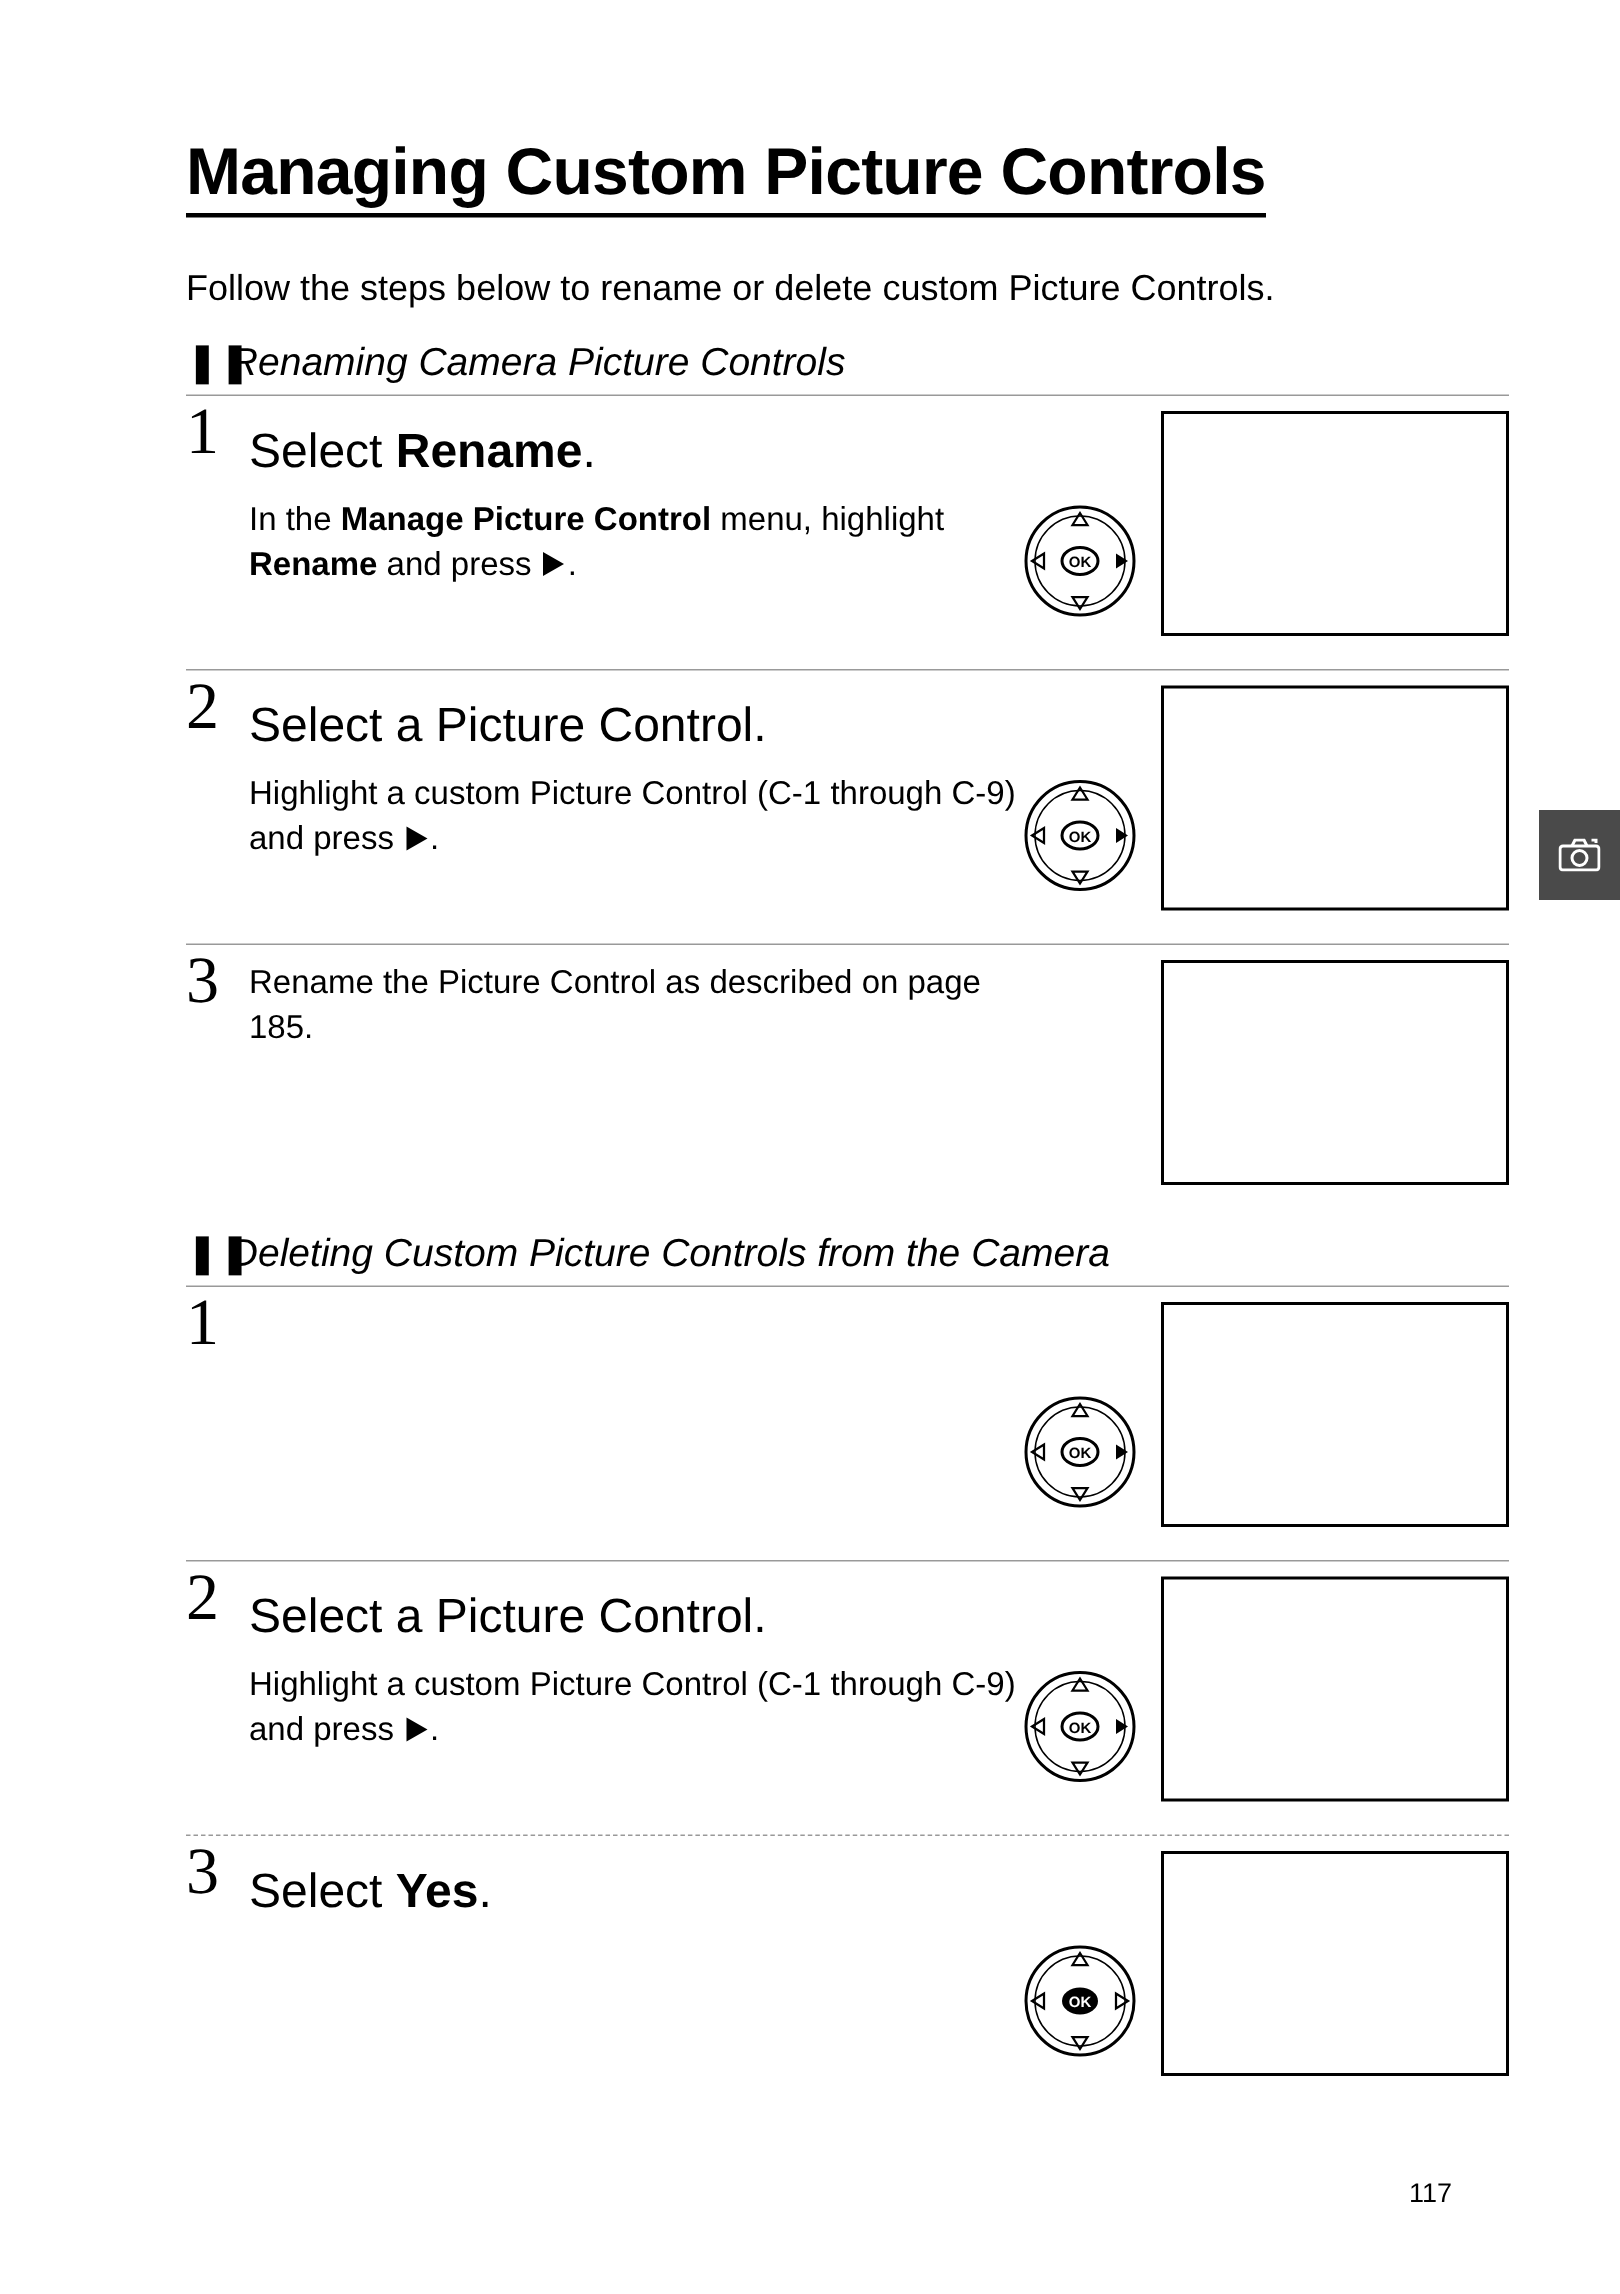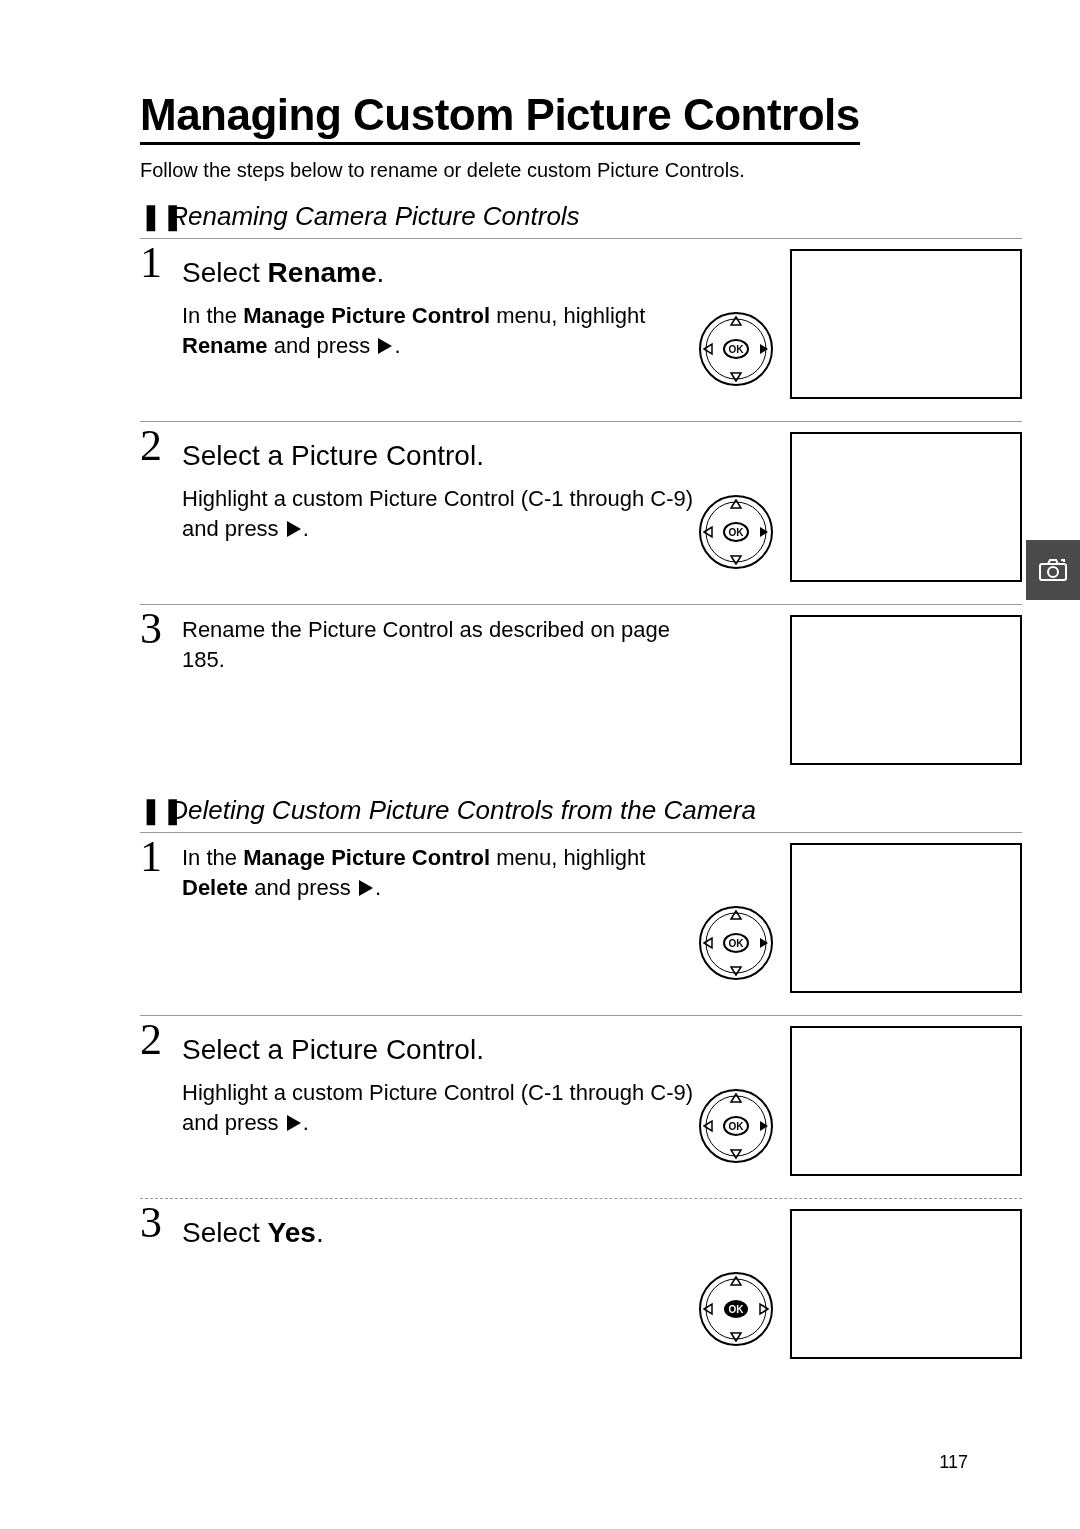--- a/index.html
+++ b/index.html
@@ -8,36 +8,36 @@
     width: 1080px;
     height: 1529px;
     background: #fff;
     font-family: "Segoe UI", "Helvetica Neue", Arial, sans-serif;
     color: #000;
     position: relative;
     box-sizing: border-box;
   }
   .page {
     position: absolute;
-    left: 140px;
+    left: 124px;
     top: 90px;
     width: 882px;
   }
   h1.title {
     margin: 0 0 8px 0;
     font-size: 44px;
     font-weight: 700;
     letter-spacing: -0.5px;
     border-bottom: 3px solid #000;
     display: inline-block;
     padding-bottom: 2px;
   }
   .intro {
-    margin: 4px 0 18px 0;
-    font-size: 20px;
+    margin: 24px 0 18px 0;
+    font-size: 24px;
     line-height: 1.3;
   }
   .section-title {
     font-style: italic;
     font-size: 26px;
     margin: 10px 0 6px 0;
   }
   .section-title .marker {
     display: inline-block;
     width: 22px;
@@ -58,21 +58,21 @@
     font-size: 44px;
     font-weight: 400;
     font-family: Georgia, "Times New Roman", serif;
     line-height: 1;
   }
   .step-body {
     margin-left: 42px;
     width: 530px;
   }
   .step-head {
-    font-size: 28px;
+    font-size: 32px;
     margin: 8px 0 12px 0;
   }
   .step-head .b { font-weight: 700; }
   .step-text {
     font-size: 22px;
     line-height: 1.35;
   }
   .step-text .b { font-weight: 700; }
   .tri-right {
     display: inline-block;
@@ -211,23 +211,20 @@
   
   <div class="section-title" style="margin-top:18px;">
     <span class="marker">❚❚</span>
     <span>Deleting Custom Picture Controls from the Camera</span>
   </div>
 
   
   <div class="step-block first">
     <div class="step-num">1</div>
     <div class="step-body">
-      <div class="step-text">
-        <span>In the </span><span class="b">Manage Picture Control</span><span> menu, highlight </span><span class="b">Delete</span><span> and press </span><span class="tri-right"></span>.
-      </div>
     </div>
     <div class="screen"></div>
     <div class="multi">
       <svg class="multi-svg" width="76" height="76" viewBox="0 0 76 76">
         <circle cx="38" cy="38" r="36" fill="none" stroke="#000" stroke-width="2"></circle>
         <circle cx="38" cy="38" r="30" fill="none" stroke="#000" stroke-width="1"></circle>
         <ellipse cx="38" cy="38" rx="12" ry="9" fill="none" stroke="#000" stroke-width="2"></ellipse>
         <text x="38" y="42" text-anchor="middle" font-size="10" font-weight="700">OK</text>
         <polygon points="38,6 33,14 43,14" fill="none" stroke="#000" stroke-width="1.5"></polygon>
         <polygon points="38,70 33,62 43,62" fill="none" stroke="#000" stroke-width="1.5"></polygon>

